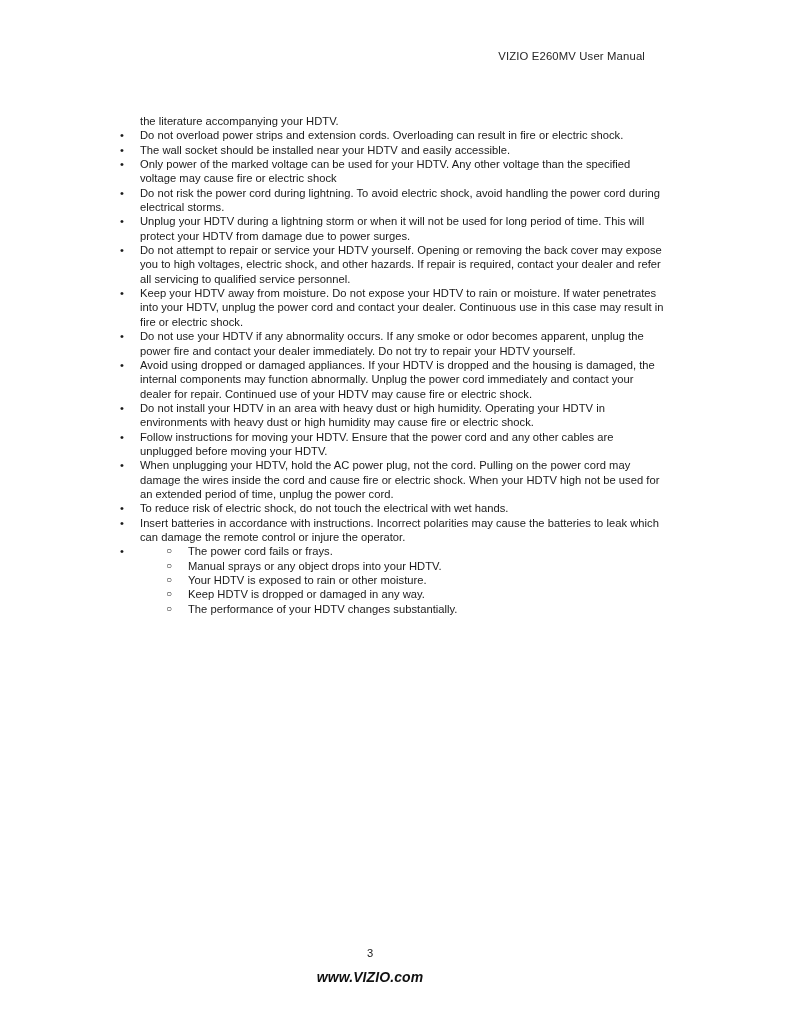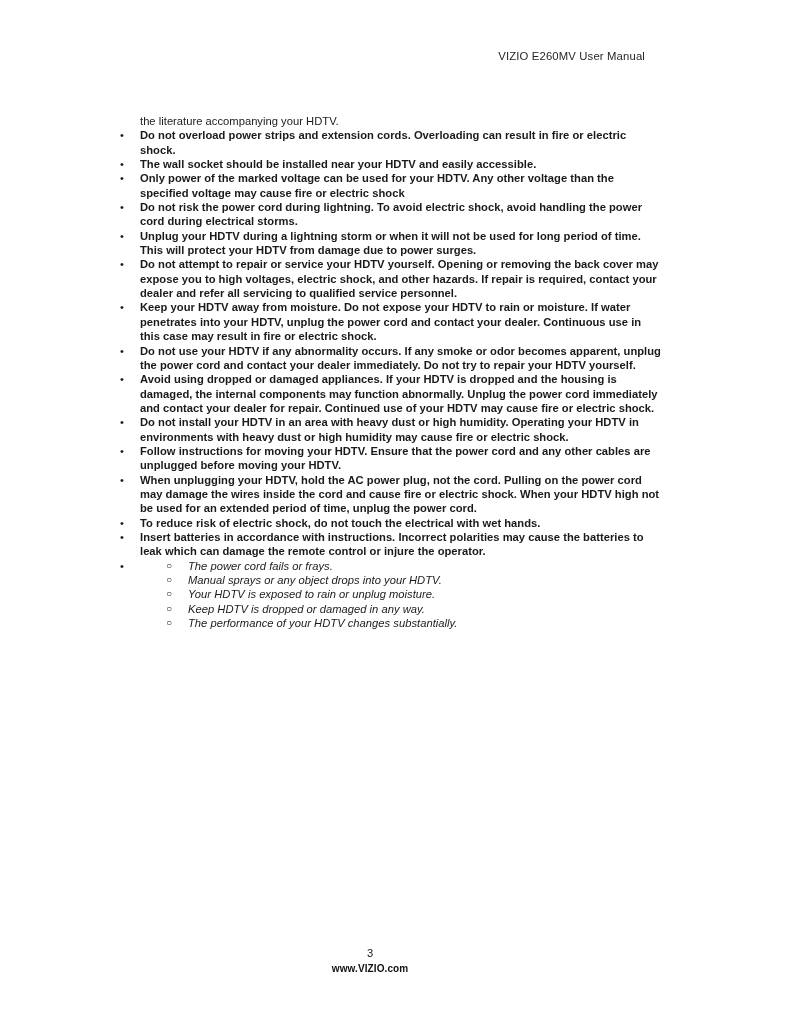--- a/index.html
+++ b/index.html
@@ -63,21 +63,20 @@
     left: -20px;
     top: 0;
     width: 12px;
     text-align: left;
     font-size: 11.2px;
     line-height: 14.35px;
     color: #1a1a1a;
   }
   ul.bullets > li > .li-text {
     display: block;
-    font-weight: bold;
   }
 
   
   ul.sublist {
     list-style: none;
     margin: 0;
     padding: 0;
   }
   ul.sublist > li {
     position: relative;
@@ -87,43 +86,43 @@
   ul.sublist > li > .marker-o {
     position: absolute;
     left: 26px;
     top: 0;
     font-size: 10px;
     line-height: 14.35px;
     color: #1a1a1a;
   }
   ul.sublist > li > .li-text {
     display: block;
-    font-style: italic;
   }
 
   
   .page-footer {
     position: absolute;
     left: 0;
     right: 0;
     top: 946px;
     text-align: center;
   }
   .footer-pageno {
     font-size: 11.2px;
     line-height: 14px;
     color: #1a1a1a;
   }
   .footer-site {
-    margin-top: 1px;
-    font-size: 10px;
+    margin-top: 10px;
+    font-size: 14px;
     line-height: 15px;
     font-weight: bold;
     color: #111111;
     letter-spacing: 0.1px;
+    font-style: italic;
   }
 </style>
 </head>
 <body>
 
 <div class="page">
 
   <div class="page-header">
     <span>VIZIO E260MV User Manual</span>
   </div>
@@ -156,21 +155,21 @@
         <li>
           <span class="marker">•</span>
           <span class="li-text">Do not attempt to repair or service your HDTV yourself. Opening or removing the back cover may expose you to high voltages, electric shock, and other hazards. If repair is required, contact your dealer and refer all servicing to qualified service personnel.</span>
         </li>
         <li>
           <span class="marker">•</span>
           <span class="li-text">Keep your HDTV away from moisture. Do not expose your HDTV to rain or moisture. If water penetrates into your HDTV, unplug the power cord and contact your dealer. Continuous use in this case may result in fire or electric shock.</span>
         </li>
         <li>
           <span class="marker">•</span>
-          <span class="li-text">Do not use your HDTV if any abnormality occurs. If any smoke or odor becomes apparent, unplug the power cord and contact your dealer immediately. Do not try to repair your HDTV yourself.</span>
+          <span class="li-text">Do not use your HDTV if any abnormality occurs. If any smoke or odor becomes apparent, unplug the power fire and contact your dealer immediately. Do not try to repair your HDTV yourself.</span>
         </li>
         <li>
           <span class="marker">•</span>
           <span class="li-text">Avoid using dropped or damaged appliances. If your HDTV is dropped and the housing is damaged, the internal components may function abnormally. Unplug the power cord immediately and contact your dealer for repair.  Continued use of your HDTV may cause fire or electric shock.</span>
         </li>
         <li>
           <span class="marker">•</span>
           <span class="li-text">Do not install your HDTV in an area with heavy dust or high humidity. Operating your HDTV in environments with heavy dust or high humidity may cause fire or electric shock.</span>
         </li>
         <li>
@@ -195,21 +194,21 @@
             <li>
               <span class="marker-o">○</span>
               <span class="li-text">The power cord fails or frays.</span>
             </li>
             <li>
               <span class="marker-o">○</span>
               <span class="li-text">Manual sprays or any object drops into your HDTV.</span>
             </li>
             <li>
               <span class="marker-o">○</span>
-              <span class="li-text">Your HDTV is exposed to rain or unplug moisture.</span>
+              <span class="li-text">Your HDTV is exposed to rain or other moisture.</span>
             </li>
             <li>
               <span class="marker-o">○</span>
               <span class="li-text">Keep HDTV is dropped or damaged in any way.</span>
             </li>
             <li>
               <span class="marker-o">○</span>
               <span class="li-text">The performance of your HDTV changes substantially.</span>
             </li>
           </ul>

